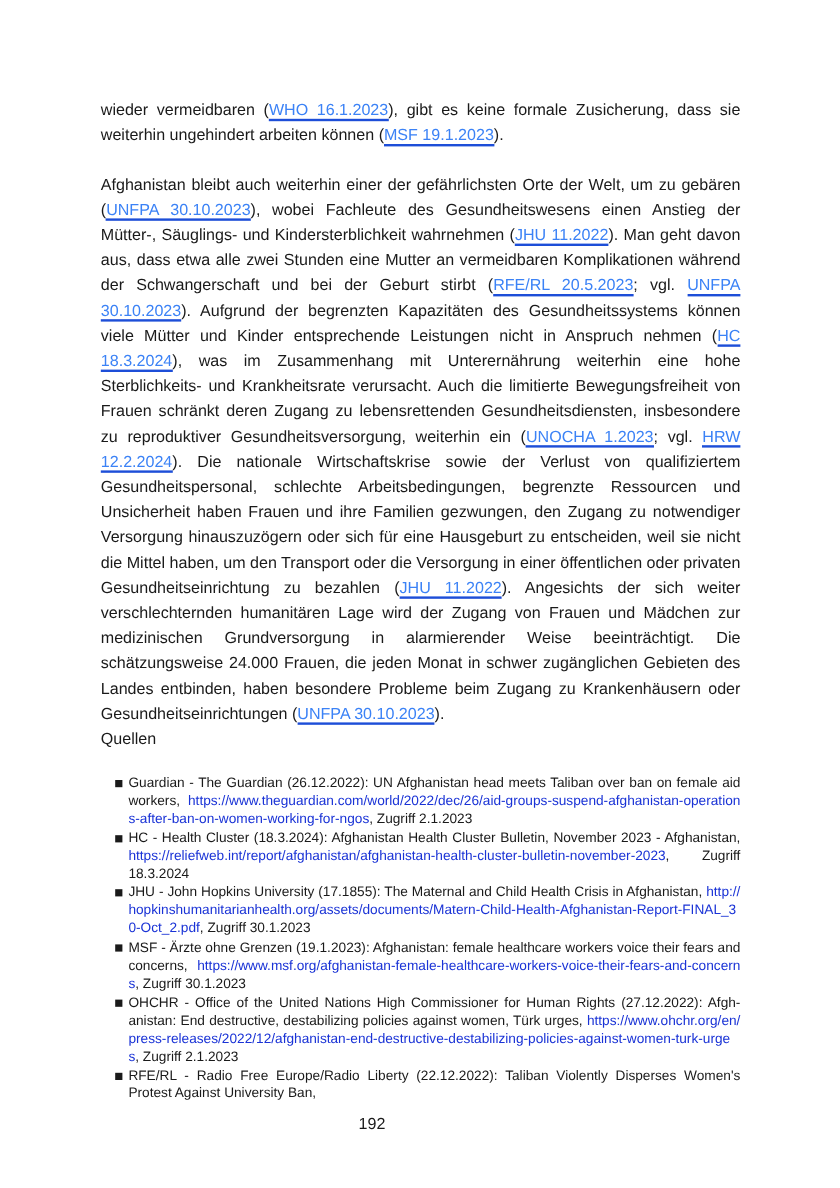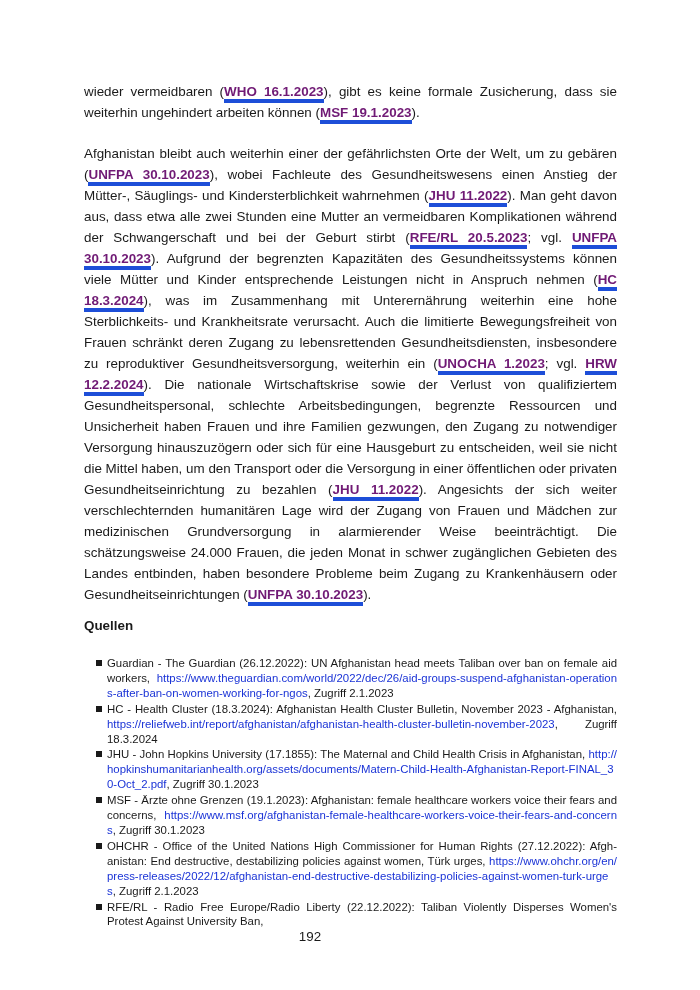--- a/index.html
+++ b/index.html
@@ -1,21 +1,21 @@
 <!DOCTYPE html>
 <html><head>
 <meta charset="utf-8">
 <style>
   html, body { margin: 0; padding: 0; background: #ffffff; }
   body { width: 700px; height: 990px; position: relative; overflow: hidden; font-family: "Liberation Sans", sans-serif; color: #1a1a1a; }
   .page { position: absolute; left: 84px; top: 81px; width: 533px; }
   p.body { margin: 0; font-size: 13.4px; line-height: 21px; text-align: justify; }
   p.body + p.body { margin-top: 20px; }
-  .cite { text-decoration: none; border-bottom: 4px solid #1d4ed8; padding-bottom: 0px; color: #701a75; cursor: pointer; font-weight: bold; }
-  .heading { margin-top: 10px; font-size: 13.4px; line-height: 21px; font-weight: bold; }
+  .cite { text-decoration: none; border-bottom: 2px solid #1d4ed8; padding-bottom: 0px; color: #3b82f6; cursor: pointer; }
+  .heading { font-size: 13.4px; line-height: 21px; }
   ul.refs { list-style: none; margin: 20px 0 0 0; padding: 0 0 0 12px; }
   ul.refs li { position: relative; padding-left: 11px; font-size: 11.4px; line-height: 14.9px; text-align: justify; margin-bottom: 1px; }
   ul.refs li .bullet { position: absolute; left: 0; top: 4px; width: 6px; height: 6px; background: #1a1a1a; }
   a.url { color: #1a33d6; text-decoration: none; word-break: break-all; cursor: pointer; }
   .pagenum { position: absolute; left: 0; width: 620px; top: 929px; text-align: center; font-size: 13.4px; }
 </style>
 </head>
 <body>
 
 <div class="page">

